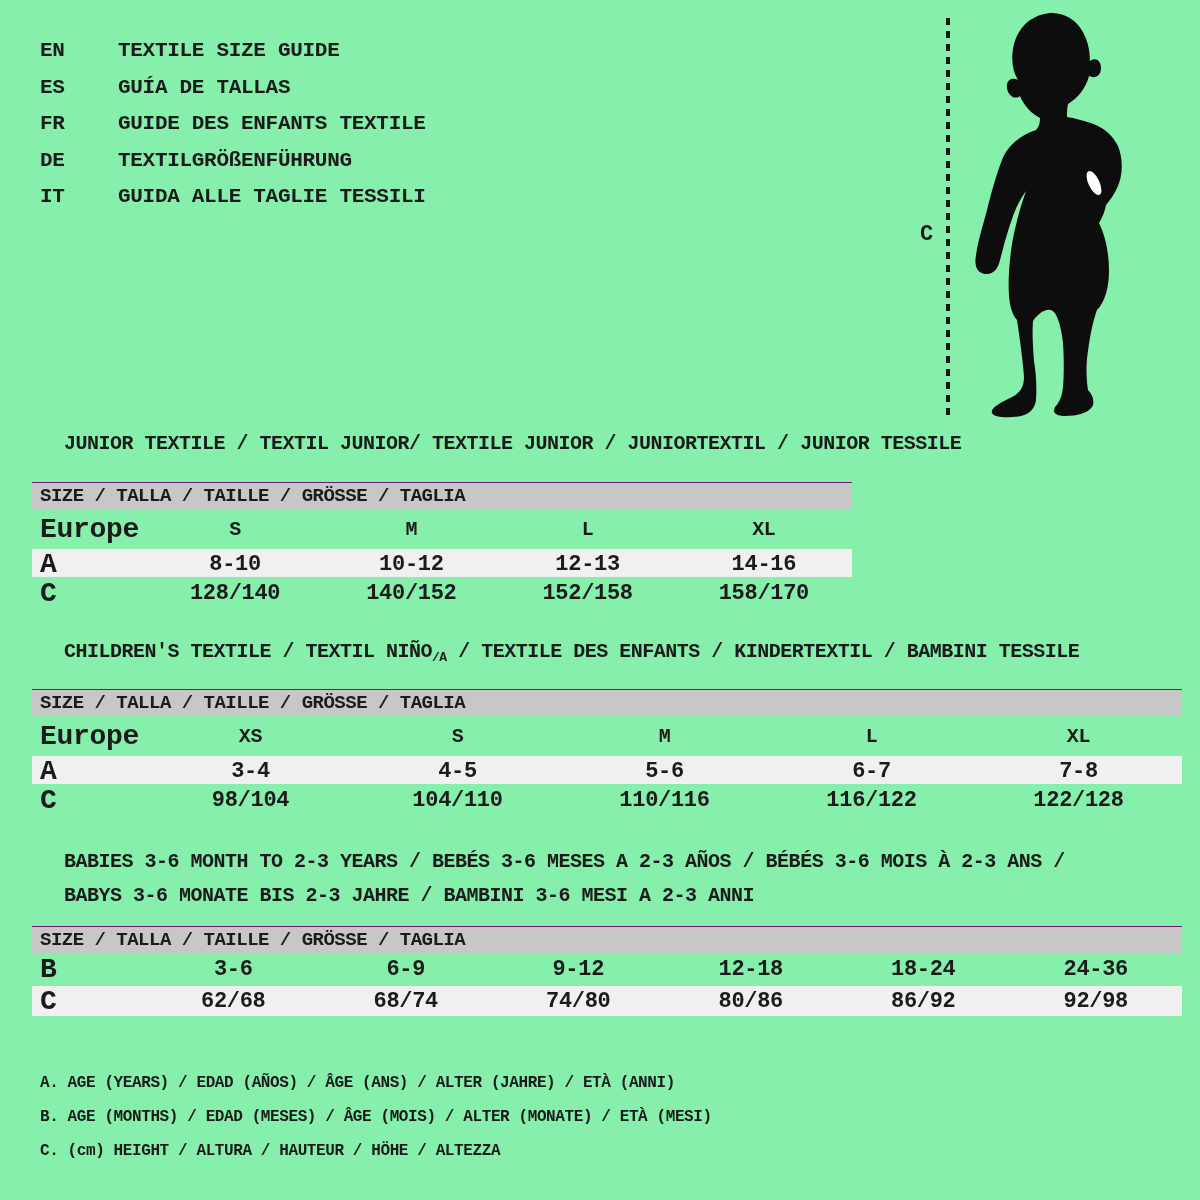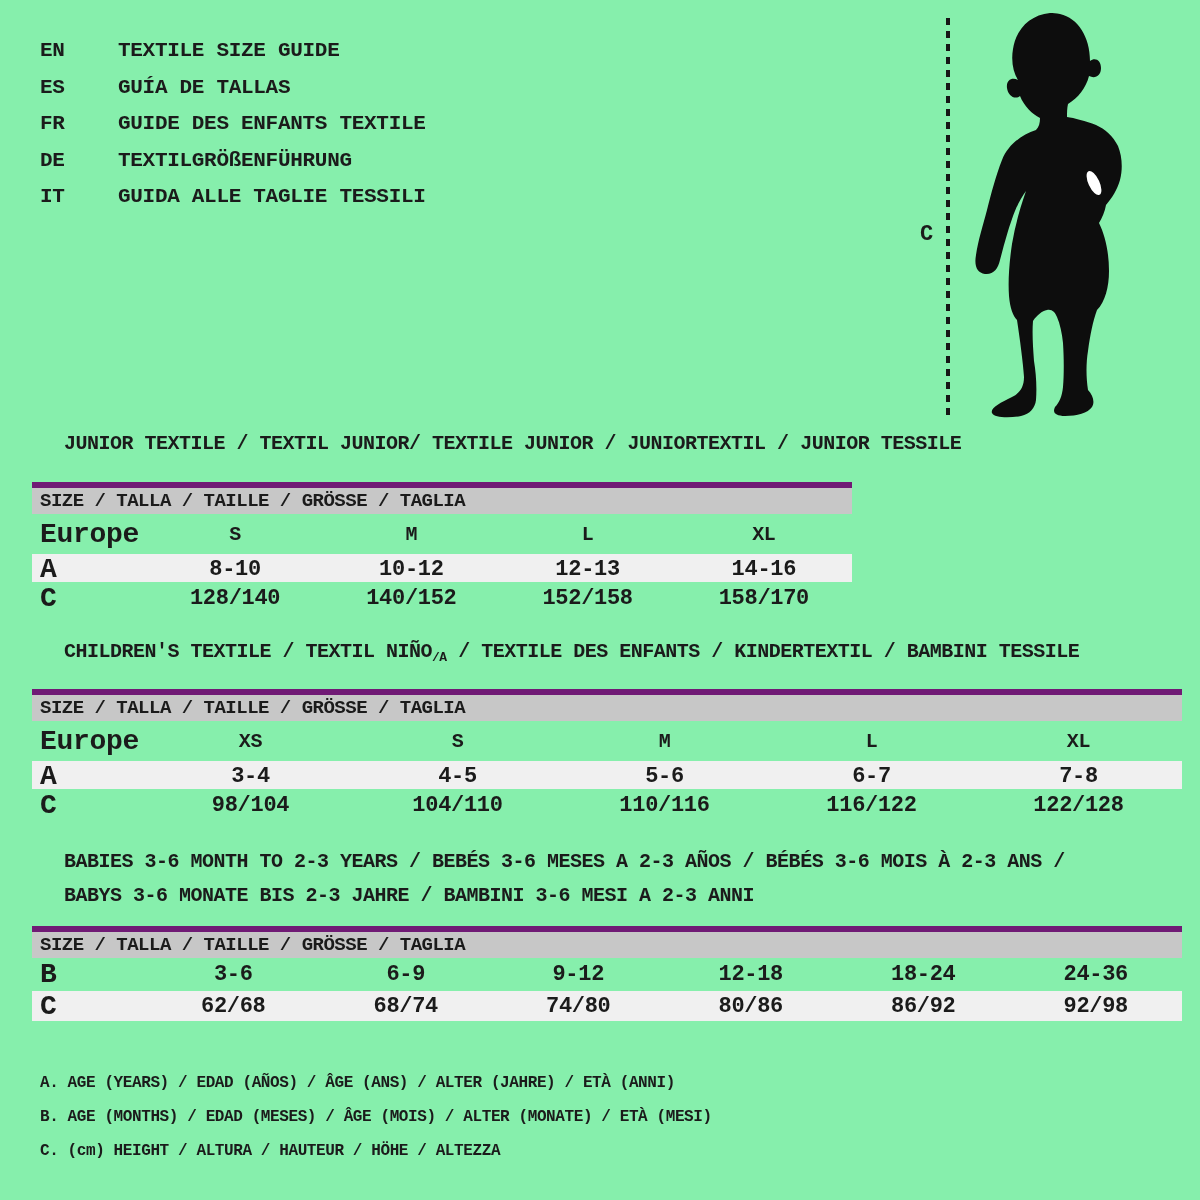--- a/index.html
+++ b/index.html
@@ -25,21 +25,21 @@
   
   .section-heading { position:absolute; left:40px; font-size:20px; font-weight:bold; letter-spacing:-0.5px; white-space:nowrap; line-height:27px;margin-left:24px; }
   .heading-sub { font-size:13px; vertical-align:-4px; letter-spacing:-0.5px; }
   .two-line { line-height:34px; }
 
   
   .size-table { position:absolute; left:32px; }
   .size-table.narrow { width:820px; }
   .size-table.wide { width:1150px; }
   .thdr {
-    background:#c7c7c7; border-top:6px solid #701a75; height:26px; line-height:26px;
+    background:#c7c7c7; border-top:1px solid #701a75; height:26px; line-height:26px;
     padding-left:8px; font-size:19px; font-weight:bold; letter-spacing:-0.5px;
   }
   .trow { display:grid; align-items:center; }
   .cols4 { grid-template-columns:115px repeat(4,1fr); }
   .cols5 { grid-template-columns:115px repeat(5,1fr); }
   .cols6 { grid-template-columns:115px repeat(6,1fr); }
   .trow .lbl { padding-left:8px; text-align:left; font-weight:bold; font-size:28px; letter-spacing:-0.3px; }
   .trow .cell { text-align:center; font-weight:bold; font-size:22px; letter-spacing:-0.3px; }
   .row-h40 { height:40px; }
   .row-h33 { height:33px; }

